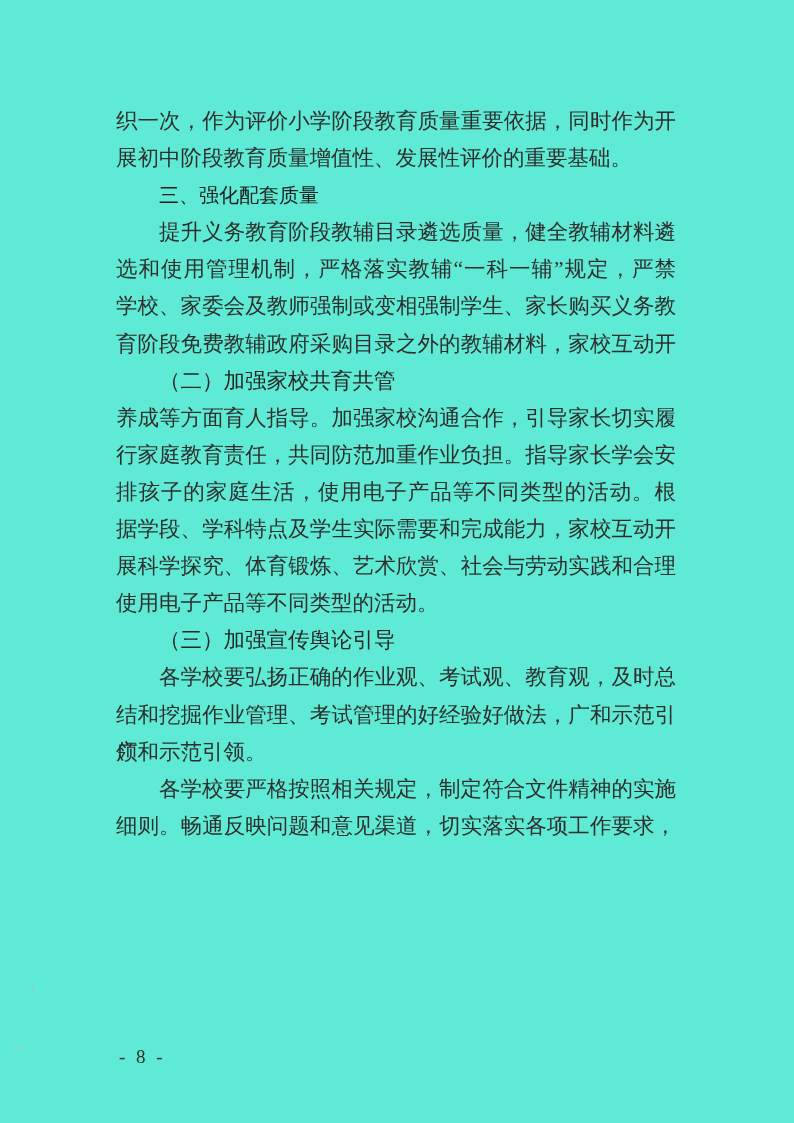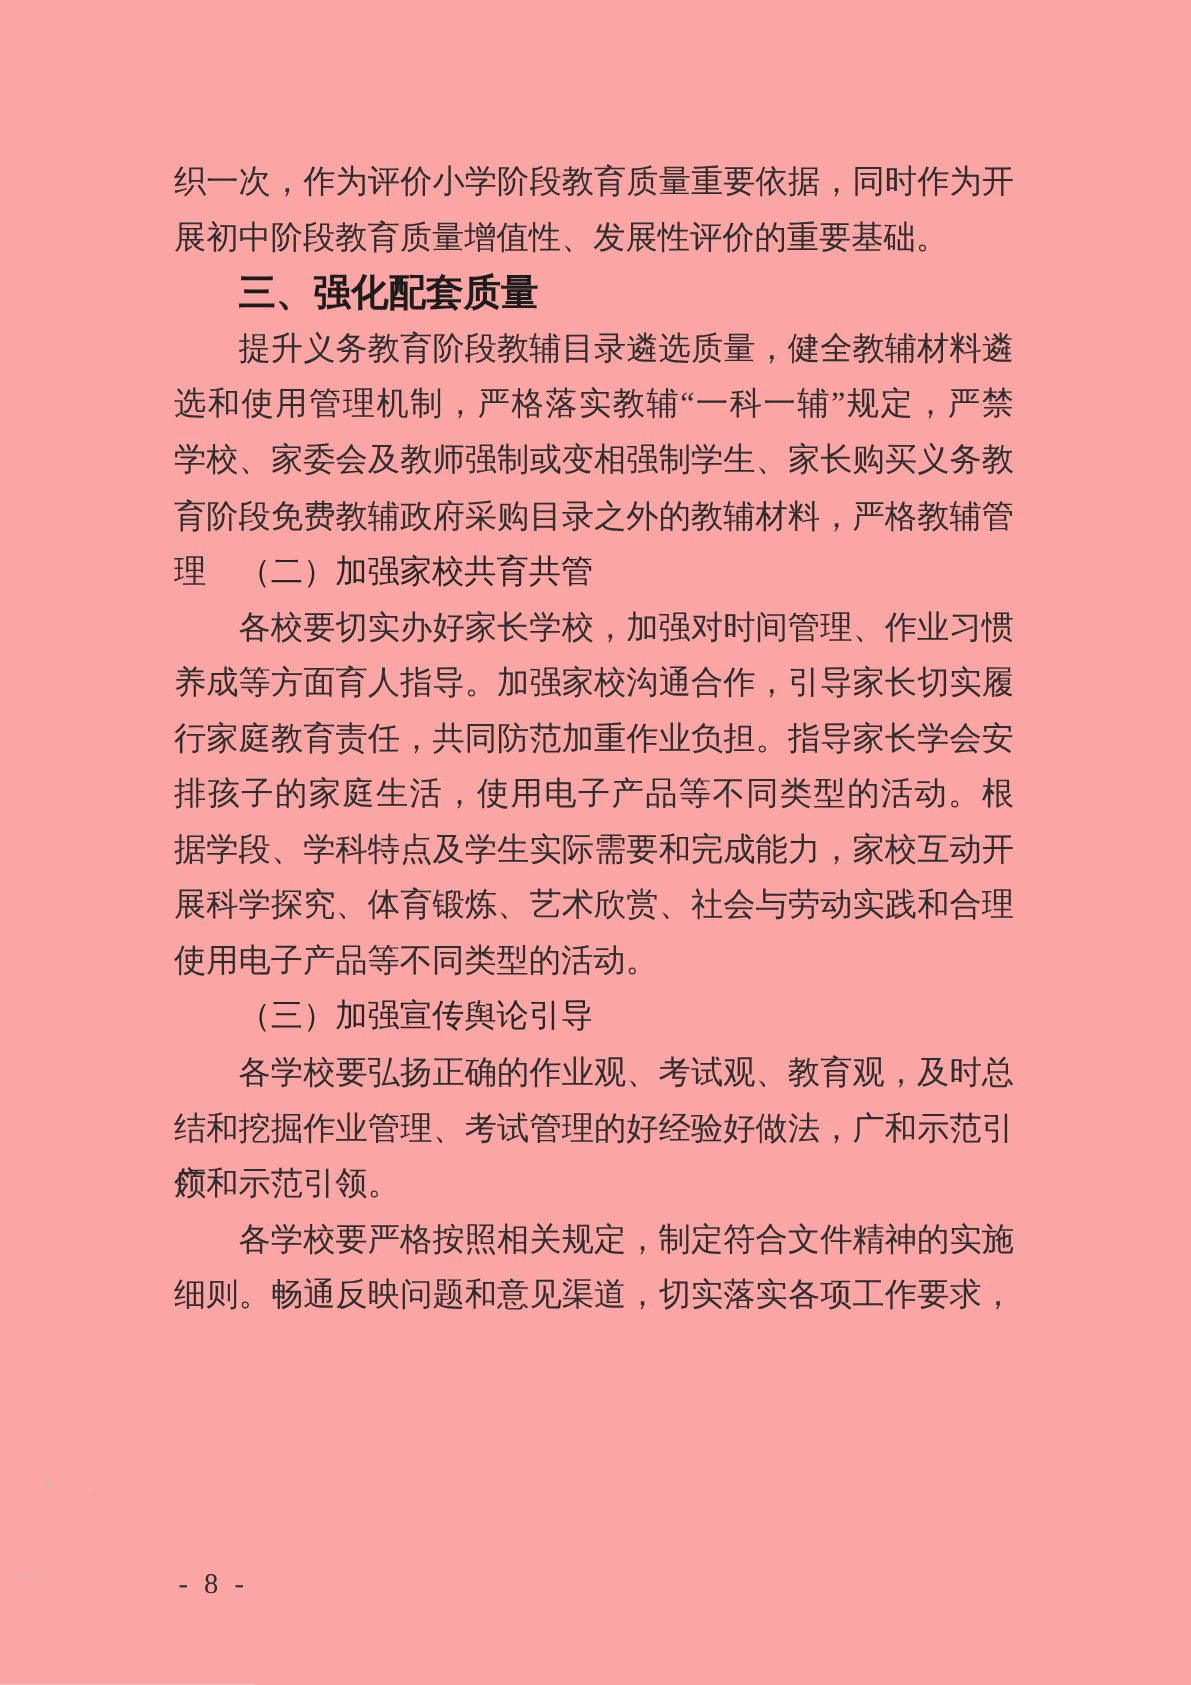--- a/index.html
+++ b/index.html
@@ -4,21 +4,21 @@
 <style>
   html, body {
     margin: 0;
     padding: 0;
     background: #e8e8e8;
   }
   .page {
     position: relative;
     width: 794px;
     height: 1123px;
-    background: #fca5a5;
+    background: #5eead4;
     overflow: hidden;
     font-family: "Liberation Serif", serif;
   }
   .text-block {
     position: absolute;
     left: 116px;
     top: 103px;
     width: 560px;
   }
   .line {
@@ -30,22 +30,22 @@
     text-align: left;
   }
   .line.justify {
     text-align: justify;
     text-align-last: justify;
   }
   .line.indent {
     padding-left: 43px;
   }
   .line.h1 {
-    font-weight: 700;
-    font-size: 25px;
+    font-weight: 400;
+    font-size: 20px;
     color: #1c1c1c;
     font-family: "Liberation Sans", sans-serif;
   }
   .line.h2 {
     font-size: 21.5px;
     color: #262626;
   }
   .page-number {
     position: absolute;
     left: 119px;
@@ -75,23 +75,22 @@
 
 <div class="page">
 
   <div class="text-block">
       <div class="line body justify">织一次，作为评价小学阶段教育质量重要依据，同时作为开</div>
       <div class="line body">展初中阶段教育质量增值性、发展性评价的重要基础。</div>
       <div class="line h1 indent">三、强化配套质量</div>
       <div class="line body justify indent">提升义务教育阶段教辅目录遴选质量，健全教辅材料遴</div>
       <div class="line body justify">选和使用管理机制，严格落实教辅“一科一辅”规定，严禁</div>
       <div class="line body justify">学校、家委会及教师强制或变相强制学生、家长购买义务教</div>
-      <div class="line body justify">育阶段免费教辅政府采购目录之外的教辅材料，严格教辅管理</div>
+      <div class="line body justify">育阶段免费教辅政府采购目录之外的教辅材料，家校互动开</div>
       <div class="line h2 indent">（二）加强家校共育共管</div>
-      <div class="line body justify indent">各校要切实办好家长学校，加强对时间管理、作业习惯</div>
       <div class="line body justify">养成等方面育人指导。加强家校沟通合作，引导家长切实履</div>
       <div class="line body justify">行家庭教育责任，共同防范加重作业负担。指导家长学会安</div>
       <div class="line body justify">排孩子的家庭生活，使用电子产品等不同类型的活动。根</div>
       <div class="line body justify">据学段、学科特点及学生实际需要和完成能力，家校互动开</div>
       <div class="line body justify">展科学探究、体育锻炼、艺术欣赏、社会与劳动实践和合理</div>
       <div class="line body">使用电子产品等不同类型的活动。</div>
       <div class="line h2 indent">（三）加强宣传舆论引导</div>
       <div class="line body justify indent">各学校要弘扬正确的作业观、考试观、教育观，及时总</div>
       <div class="line body justify">结和挖掘作业管理、考试管理的好经验好做法，广和示范引领</div>
       <div class="line body">广和示范引领。</div>

